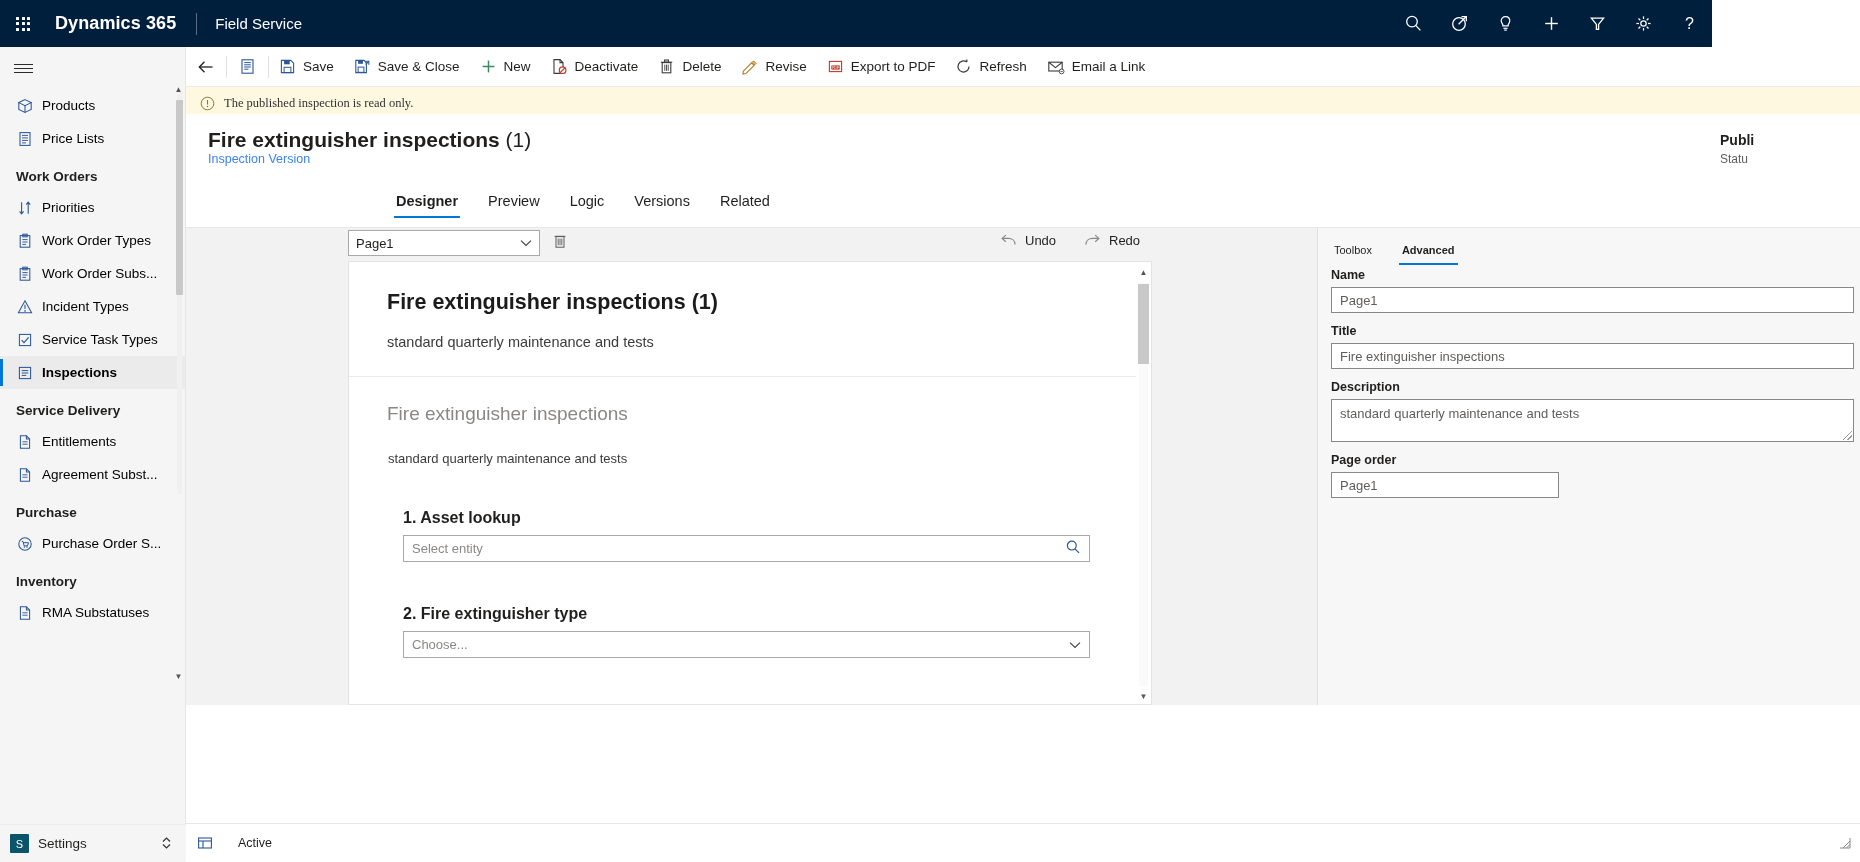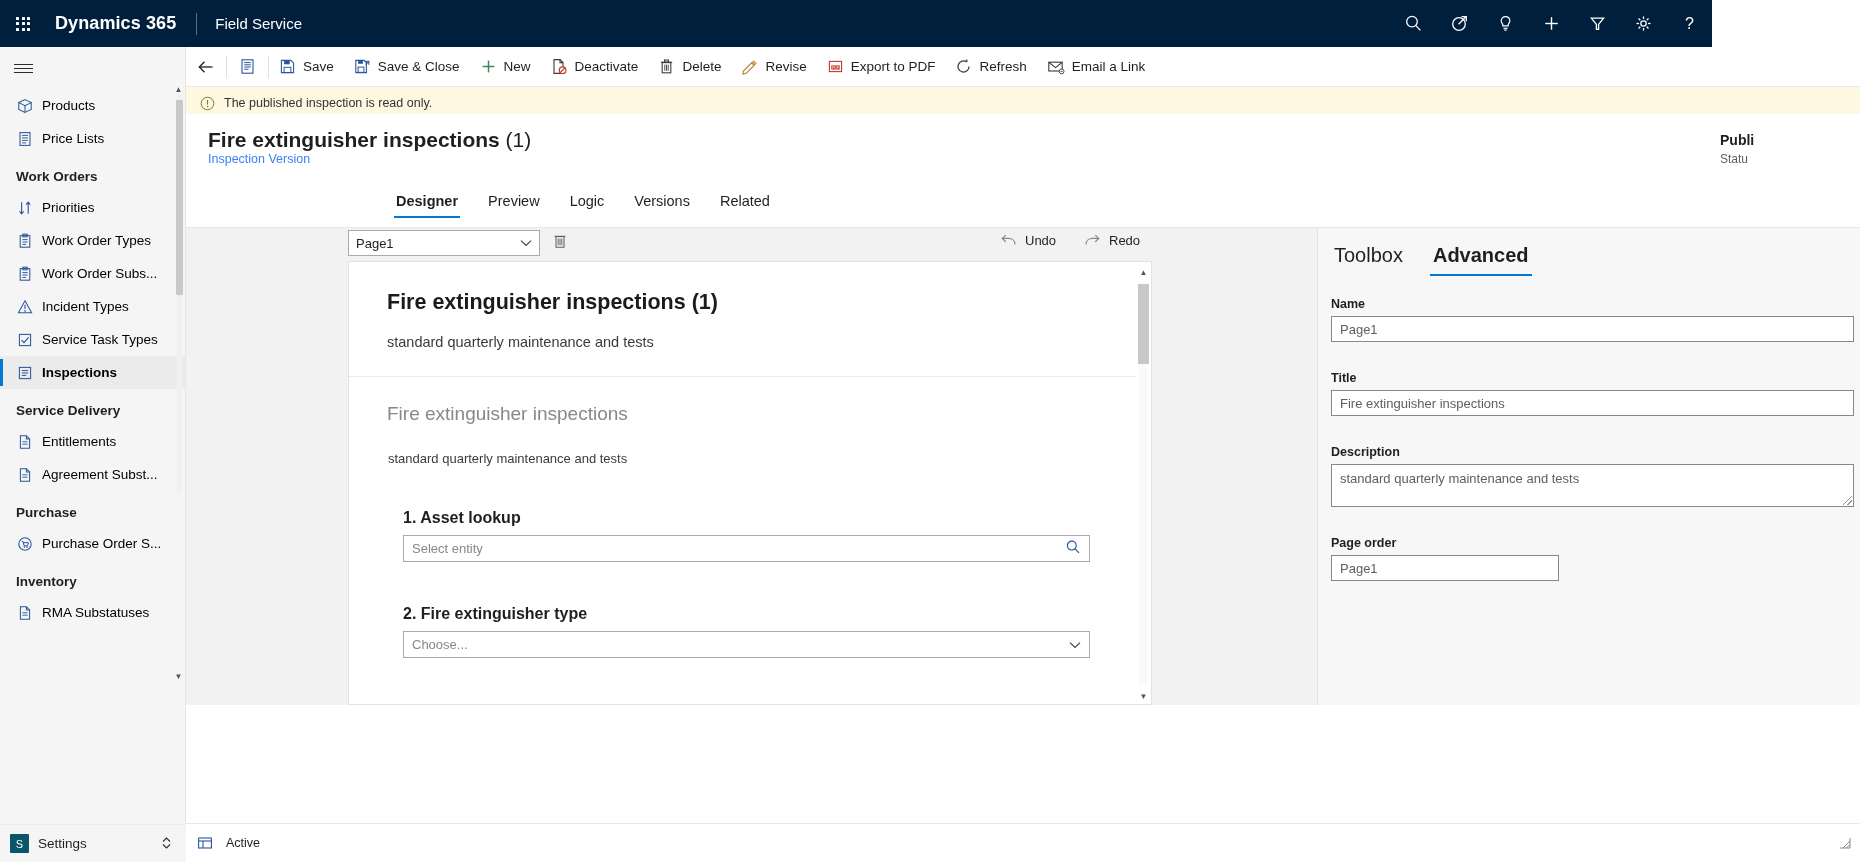--- a/index.html
+++ b/index.html
@@ -82,21 +82,21 @@
   .cmd-sep { width: 1px; height: 22px; background: #e1e1e1; }
   .cmd-btn {
     height: 40px; display: flex; align-items: center; padding: 0 10px;
     font-size: 13.5px; color: #201f1e; cursor: pointer; white-space: nowrap; gap: 7px;
   }
   .cmd-btn .ci { display: flex; align-items: center; }
 
   
   #notif {
     position: absolute; left: 186px; top: 87px; width: 1674px; height: 32px;
-    background: #fdf8df; display: flex; align-items: center; padding-left: 14px; gap: 9px;
+    background: #fdf8df; display: flex; align-items: center; padding-left: 14px; gap: 9px; font-family: Liberation Serif, serif;
   }
   #notif .txt { font-size: 12.5px; color: #333; }
 
   
   #formhead {
     position: absolute; left: 186px; top: 114px; width: 1674px; height: 75px;
     background: #fff;
   }
   #page-title { position: absolute; left: 22px; top: 14px; font-size: 21px; font-weight: bold; color: #201f1e; }
   #page-title .vn { font-weight: normal; }
@@ -166,24 +166,24 @@
   #canvas-sb .carrow { position: absolute; left: 0; width: 15px; height: 20px; display: flex; align-items: center; justify-content: center; font-size: 8px; color: #555; cursor: pointer; }
   #canvas-sb .carrow.up { top: 0; }
   #canvas-sb .carrow.dn { bottom: 0; }
 
   
   #rightpanel {
     position: absolute; left: 1131px; top: 0; width: 543px; height: 477px;
     background: #f7f7f7; border-left: 1px solid #e0e0e0;
   }
   #rp-tabs { display: flex; padding: 16px 0 0 13px; }
-  .rp-tab { font-size: 20px; color: #201f1e; padding: 0 3px 9px; margin-right: 24px; cursor: pointer; position: relative; }
+  .rp-tab { font-size: 11px; color: #201f1e; padding: 0 3px 9px; margin-right: 24px; cursor: pointer; position: relative; }
   .rp-tab.active { font-weight: bold; }
   .rp-tab.active:after { content: ""; position: absolute; left: 0; right: 0; bottom: 0; height: 2.5px; background: #0078d4; }
-  .rp-field { padding: 0 6px 8px 13px; margin-top: 21px; }
+  .rp-field { padding: 0 6px 8px 13px; margin-top: 3px; }
   .rp-label { font-size: 12.5px; font-weight: bold; color: #201f1e; margin-bottom: 5px; }
   .rp-input {
     height: 26px; border: 1px solid #8a8886; background: #fff; display: flex; align-items: center;
     padding: 0 8px; font-size: 13px; color: #605e5c; width: 100%; cursor: text;
   }
   .rp-textarea {
     height: 43px; border: 1px solid #8a8886; background: #fff; padding: 5px 8px;
     font-size: 13px; color: #605e5c; width: 100%; line-height: 17px; position: relative; cursor: text;
   }
   .rp-textarea .grip {
@@ -193,21 +193,21 @@
       linear-gradient(135deg, transparent 70%, #999 70%, #999 80%, transparent 80%);
   }
   #rp-pageorder-input { width: 228px; }
 
   
   #lowerfill {
     position: absolute; left: 186px; top: 705px; width: 1674px; height: 118px; background: #fff;
   }
   #footer {
     position: absolute; left: 186px; bottom: 0; width: 1674px; height: 39px;
-    background: #fff; border-top: 1px solid #e8e8e8; display: flex; align-items: center; padding-left: 11px; gap: 13px;
+    background: #fff; border-top: 1px solid #e8e8e8; display: flex; align-items: center; padding-left: 11px; gap: 25px;
   }
   #footer .ft-txt { font-size: 12.5px; color: #201f1e; }
   #footer-right { margin-left: auto; margin-right: 8px; display: flex; align-items: center; gap: 6px; }
 </style>
 </head>
 <body>
 
 <div id="topnav">
   <div class="waffle">
     <div class="waffle-grid">

